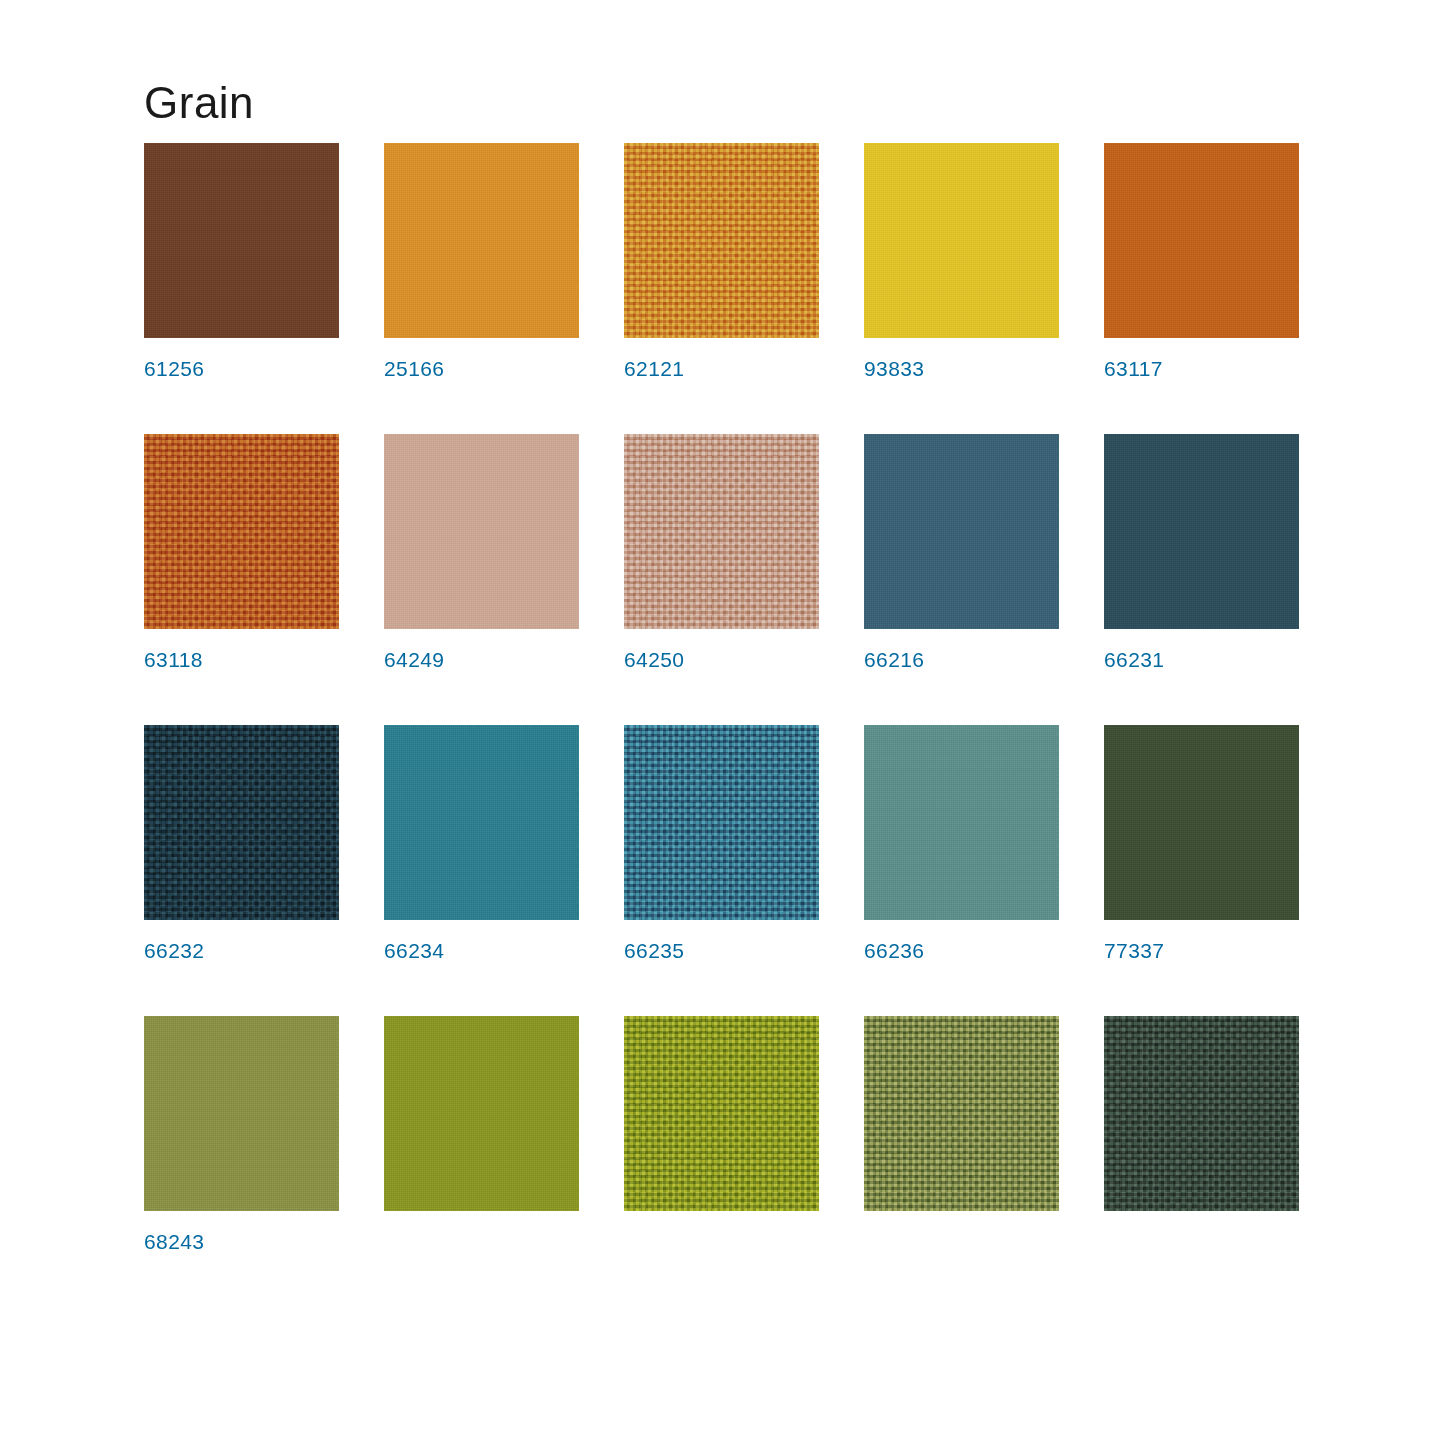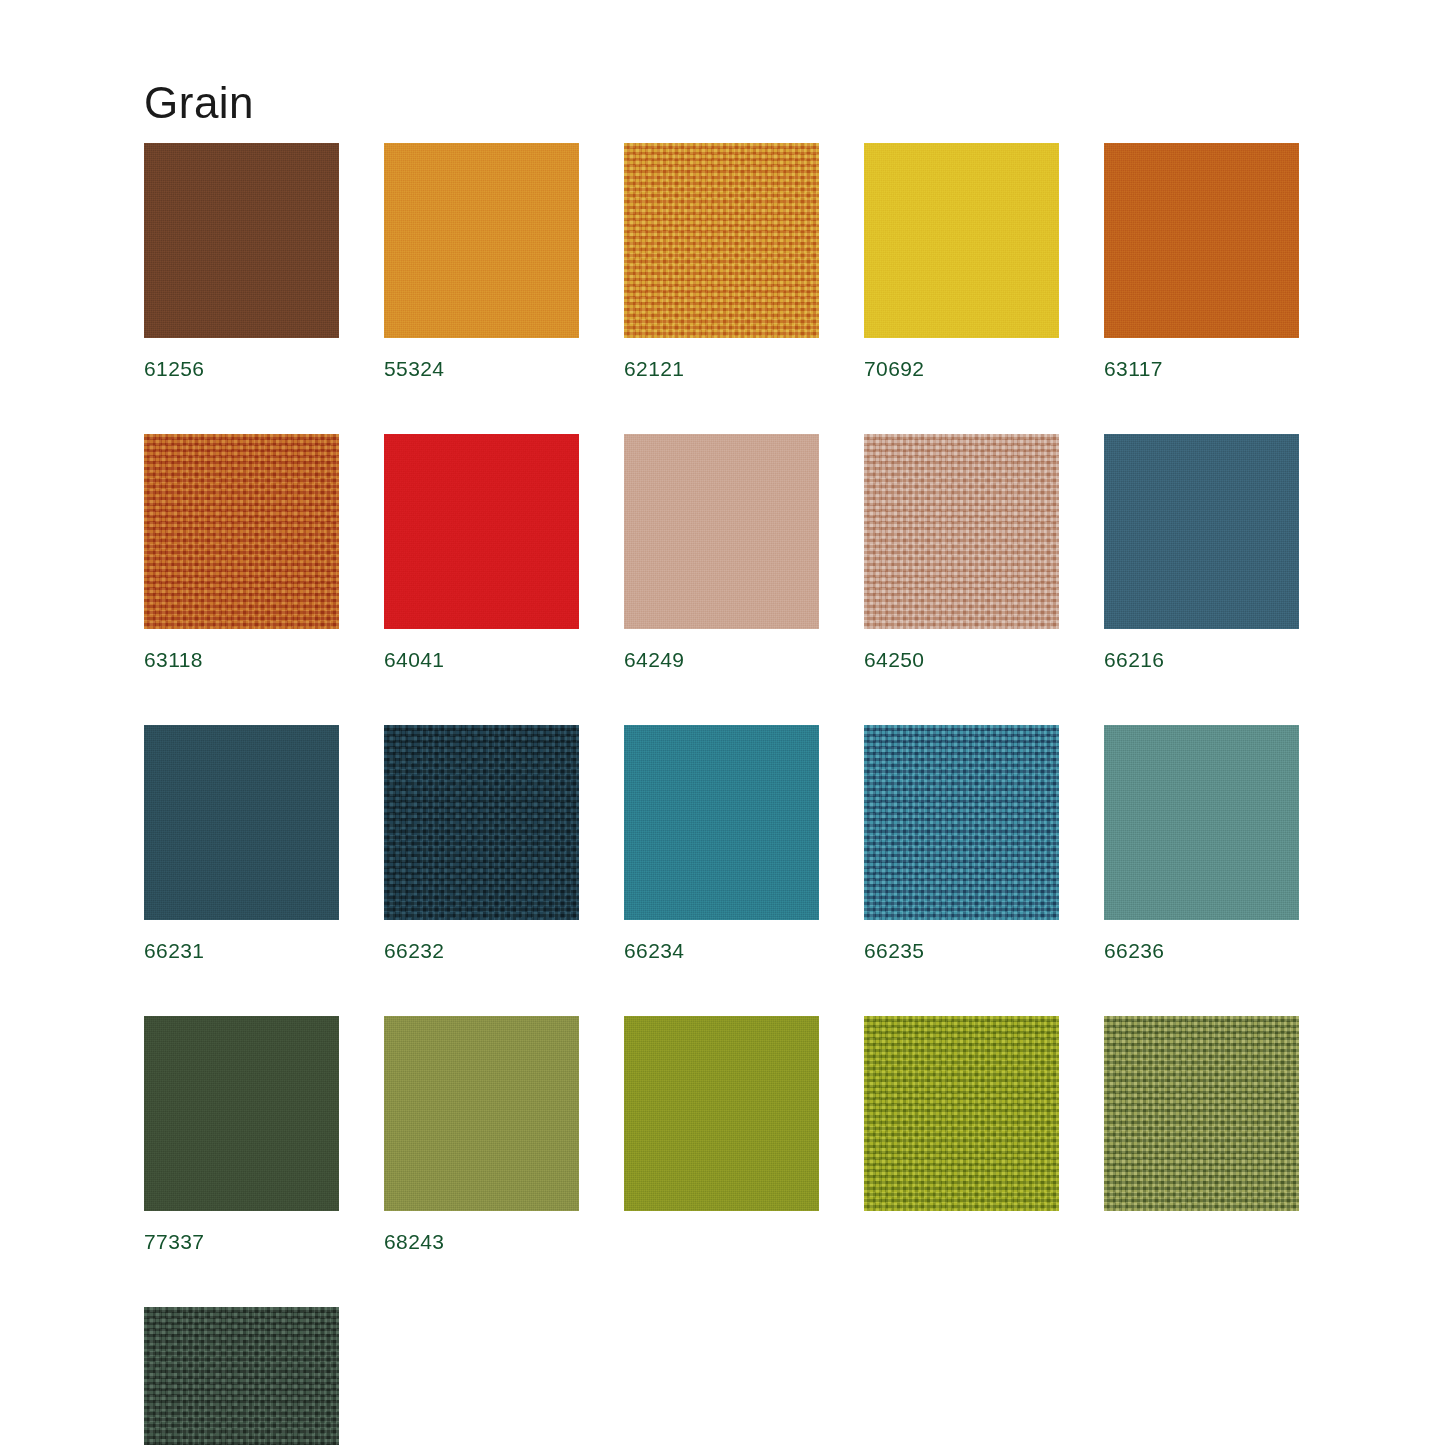--- a/index.html
+++ b/index.html
@@ -111,63 +111,59 @@
         rgba(0,0,0,0.16) 270deg 360deg);
     background-size: 11px 11px;
     opacity: 0.95;
     mix-blend-mode: soft-light;
   }
 
   .swatch-label {
     margin-top: 20px;
     font-size: 21px;
     font-weight: 400;
-    color: #14532d;
+    color: #0369a1;
     letter-spacing: 0.4px;
     font-family: "Liberation Sans", sans-serif;
     line-height: 1;
   }
 </style>
 </head>
 <body>
 
 <div class="page">
 
   <h1 class="page-title">Grain</h1>
 
   <div class="swatch-grid">
       <div class="swatch-cell">
         <div class="swatch-chip tex-fine" style="background-color: rgb(110, 66, 41);"></div>
         <div class="swatch-label">61256</div>
       </div>
       <div class="swatch-cell">
         <div class="swatch-chip tex-fine" style="background-color: rgb(216, 144, 43);"></div>
-        <div class="swatch-label">55324</div>
+        <div class="swatch-label">25166</div>
       </div>
       <div class="swatch-cell">
         <div class="swatch-chip tex-coarse" style="background-color: rgb(210, 145, 48);"></div>
         <div class="swatch-label">62121</div>
       </div>
       <div class="swatch-cell">
         <div class="swatch-chip tex-fine" style="background-color: rgb(224, 194, 41);"></div>
-        <div class="swatch-label">70692</div>
+        <div class="swatch-label">93833</div>
       </div>
       <div class="swatch-cell">
         <div class="swatch-chip tex-fine" style="background-color: rgb(192, 98, 28);"></div>
         <div class="swatch-label">63117</div>
       </div>
       <div class="swatch-cell">
         <div class="swatch-chip tex-coarse" style="background-color: rgb(190, 100, 39);"></div>
         <div class="swatch-label">63118</div>
       </div>
       <div class="swatch-cell">
-        <div class="swatch-chip tex-fine" style="background-color: rgb(213, 26, 30);"></div>
-        <div class="swatch-label">64041</div>
-      </div>
-      <div class="swatch-cell">
         <div class="swatch-chip tex-fine" style="background-color: rgb(203, 166, 148);"></div>
         <div class="swatch-label">64249</div>
       </div>
       <div class="swatch-cell">
         <div class="swatch-chip tex-coarse" style="background-color: rgb(201, 164, 145);"></div>
         <div class="swatch-label">64250</div>
       </div>
       <div class="swatch-cell">
         <div class="swatch-chip tex-fine" style="background-color: rgb(58, 98, 118);"></div>
         <div class="swatch-label">66216</div>

